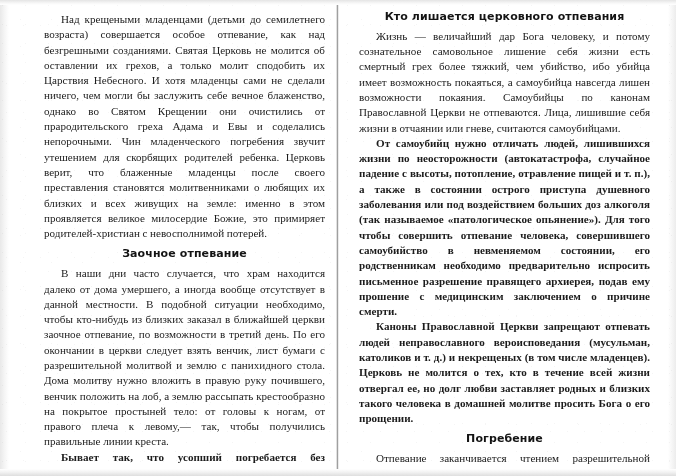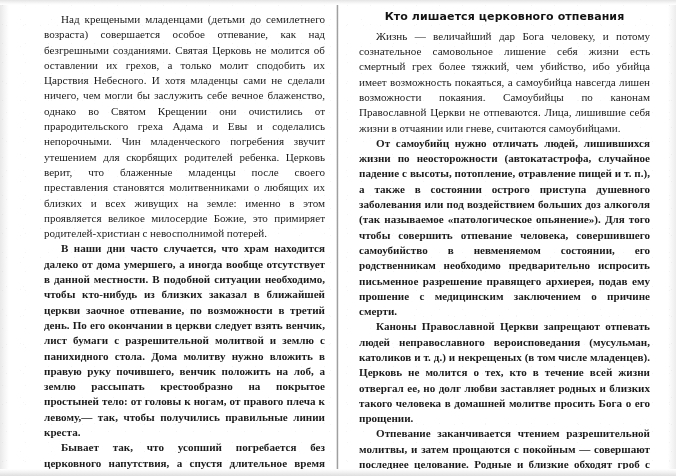--- a/index.html
+++ b/index.html
@@ -111,37 +111,39 @@
 <body>
 
 <div id="scan">
 
   <div class="spread">
 
     <div class="page page-left">
 
       <p class="body">Над крещеными младенцами (детьми до семилетнего возраста) совершается особое отпевание, как над безгрешными созданиями. Святая Церковь не молится об оставлении их грехов, а только молит сподобить их Царствия Небесного. И хотя младенцы сами не сделали ничего, чем могли бы заслужить себе вечное блаженство, однако во Святом Крещении они очистились от прародительского греха Адама и Евы и соделались непорочными. Чин младенческого погребения звучит утешением для скорбящих родителей ребенка. Церковь верит, что блаженные младенцы после своего преставления становятся молитвенниками о любящих их близких и всех живущих на земле: именно в этом проявляется великое милосердие Божие, это примиряет родителей-христиан с невосполнимой потерей.</p>
 
+      <h2 class="heading">Заочное отпевание</h2>
 
       <p class="body">В наши дни часто случается, что храм находится далеко от дома умершего, а иногда вообще отсутствует в данной местности. В подобной ситуации необходимо, чтобы кто-нибудь из близких заказал в ближайшей церкви заочное отпевание, по возможности в третий день. По его окончании в церкви следует взять венчик, лист бумаги с разрешительной молитвой и землю с панихидного стола. Дома молитву нужно вложить в правую руку почившего, венчик положить на лоб, а землю рассыпать крестообразно на покрытое простыней тело: от головы к ногам, от правого плеча к левому,— так, чтобы получились правильные линии креста.</p>
 
       <p class="body">Бывает так, что усопший погребается без церковного напутствия, а спустя длительное время близкие все же решаются его отпеть. Тогда после заочного отпевания земля крестообразно рассыпается на могиле, а венчик и молитва либо сжигаются и также рассыпаются, либо закапываются в могильный холм.</p>
 
     </div>
 
     <div class="page page-right">
 
       <h2 class="heading heading-tight">Кто лишается церковного отпевания</h2>
 
       <p class="body">Жизнь — величайший дар Бога человеку, и потому сознательное самовольное лишение себя жизни есть смертный грех более тяжкий, чем убийство, ибо убийца имеет возможность покаяться, а самоубийца навсегда лишен возможности покаяния. Самоубийцы по канонам Православной Церкви не отпеваются. Лица, лишившие себя жизни в отчаянии или гневе, считаются самоубийцами.</p>
 
       <p class="body">От самоубийц нужно отличать людей, лишившихся жизни по неосторожности (автокатастрофа, случайное падение с высоты, потопление, отравление пищей и т. п.), а также в состоянии острого приступа душевного заболевания или под воздействием больших доз алкоголя (так называемое «патологическое опьянение»). Для того чтобы совершить отпевание человека, совершившего самоубийство в невменяемом состоянии, его родственникам необходимо предварительно испросить письменное разрешение правящего архиерея, подав ему прошение с медицинским заключением о причине смерти.</p>
 
       <p class="body">Каноны Православной Церкви запрещают отпевать людей неправославного вероисповедания (мусульман, католиков и т. д.) и некрещеных (в том числе младенцев). Церковь не молится о тех, кто в течение всей жизни отвергал ее, но долг любви заставляет родных и близких такого человека в домашней молитве просить Бога о его прощении.</p>
 
+      <h2 class="heading">Погребение</h2>
 
       <p class="body">Отпевание заканчивается чтением разрешительной молитвы, и затем прощаются с покойным — совершают последнее целование. Родные и близкие обходят гроб с телом, с поклоном мысленно или вслух просят у почившего прощения за все обиды и неправды, которые были допущены в отношении к нему при жизни, и молят Бога</p>
 
     </div>
   </div>
 
   <div class="gutter"></div>
   <div class="edge-left"></div>
   <div class="edge-right"></div>
   <div class="edge-top"></div>

